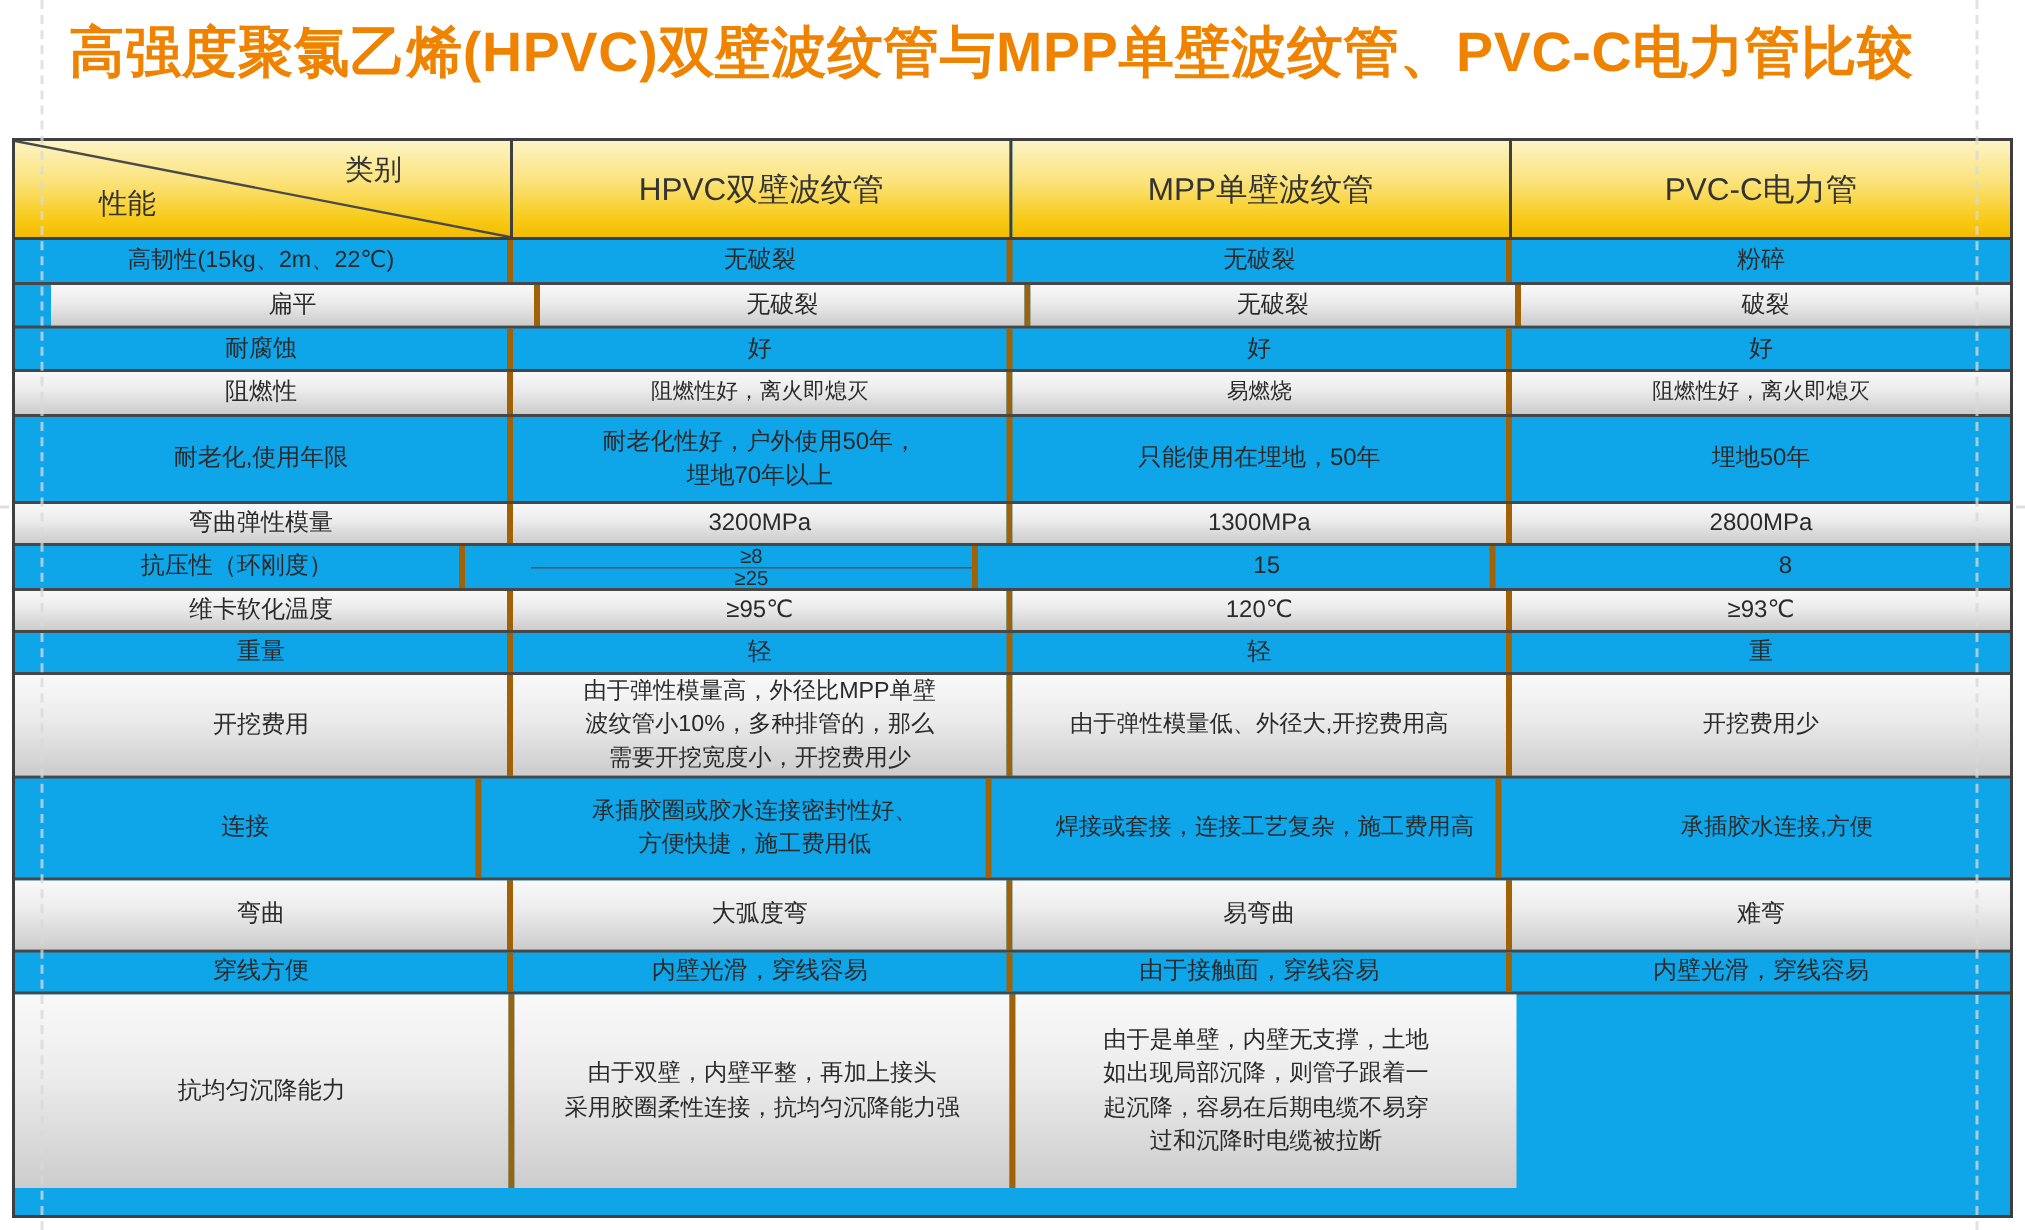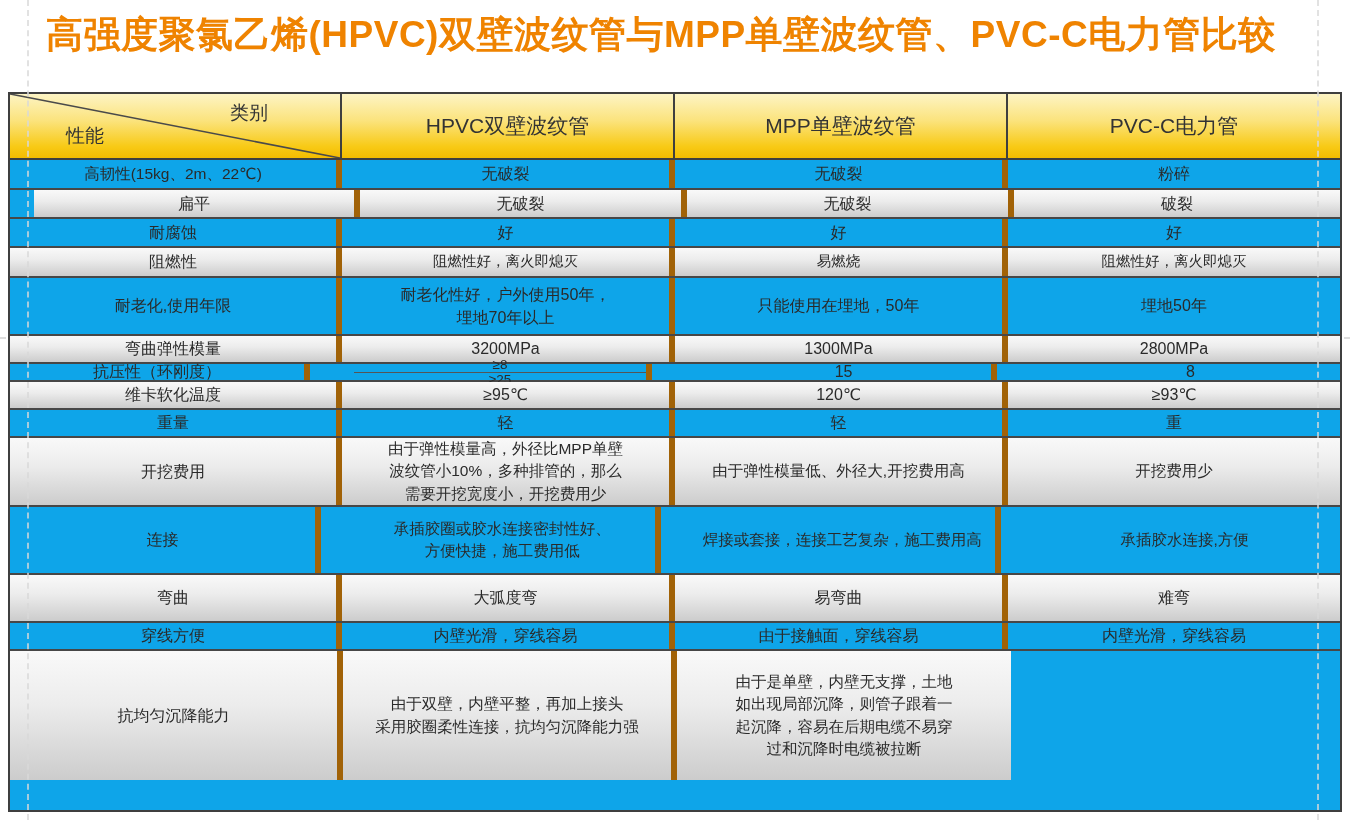--- a/index.html
+++ b/index.html
@@ -21,21 +21,21 @@
 
   .tbl {
     position:absolute; left:8px; top:92px; width:1334px; height:720px;
     display:flex; flex-direction:column; z-index:1;
     border:2px solid #3f3f3f; background:#0ea5e9;
   }
   .row { display:flex; flex:0 0 auto; border-bottom:2px solid #474747; }
   .row:last-child { border-bottom:none; flex:1 1 auto; }
   .cell {
     display:flex; align-items:center; justify-content:center; text-align:center;
-    border-right:6px solid #a16207; padding:2px 10px;
+    border-right:4px solid #a16207; padding:2px 10px;
     font-size:16px; line-height:1.45; white-space:pre-line;
   }
   .cell:last-child { border-right:none; }
   .c0 { width:333px; } .c1 { width:334px; } .c2 { width:334px; } .c3 { width:333px; }
 
   
   .hrow { height:66px; border-bottom:2px solid #3f3f3f; display:flex; }
   .hcell {
     position:relative;
     background:linear-gradient(180deg,#fdf4c4 0%,#fbe37c 42%,#f8ca16 82%,#f4bc00 100%);
@@ -46,21 +46,21 @@
   .corner { justify-content:flex-start; }
   .corner svg { position:absolute; left:0; top:0; width:100%; height:100%; }
   .corner-cat { position:absolute; top:6px; right:72px; font-size:19px; }
   .corner-perf { position:absolute; bottom:9px; left:56px; font-size:19px; }
 
   
   .shade .cell {
     background:linear-gradient(180deg,#f9f9f9 0%,#ececec 42%,#cccccc 100%);
   }
   .r0 { height:30px; } .r1 { height:29px;padding-left:24px; } .r2 { height:29px; } .r3 { height:30px; }
-  .r4 { height:58px; } .r5 { height:28px; } .r6 { height:18px;gap:44px; } .r7 { height:28px; }
+  .r4 { height:58px; } .r5 { height:28px; } .r6 { height:30px;gap:44px; } .r7 { height:28px; }
   .r8 { height:28px; } .r9 { height:69px; } .r10 { height:68px;gap:28px; } .r11 { height:48px; }
   .r12 { height:28px; } .r13 { height:129px; }
   .r0 .cell, .r1 .cell, .r2 .cell, .r5 .cell, .r7 .cell, .r8 .cell, .r12 .cell { line-height:1.1; }
   .r3 .val { font-size:14.5px; }
   .r9 .val, .r10 .val, .r13 .val { font-size:15.5px; }
   .r0 .label { font-size:15.5px; }
   
   .split { flex-direction:column; padding:0; align-items:stretch; }
   .subcell {
     flex:1 1 0; display:flex; align-items:center; justify-content:center;

